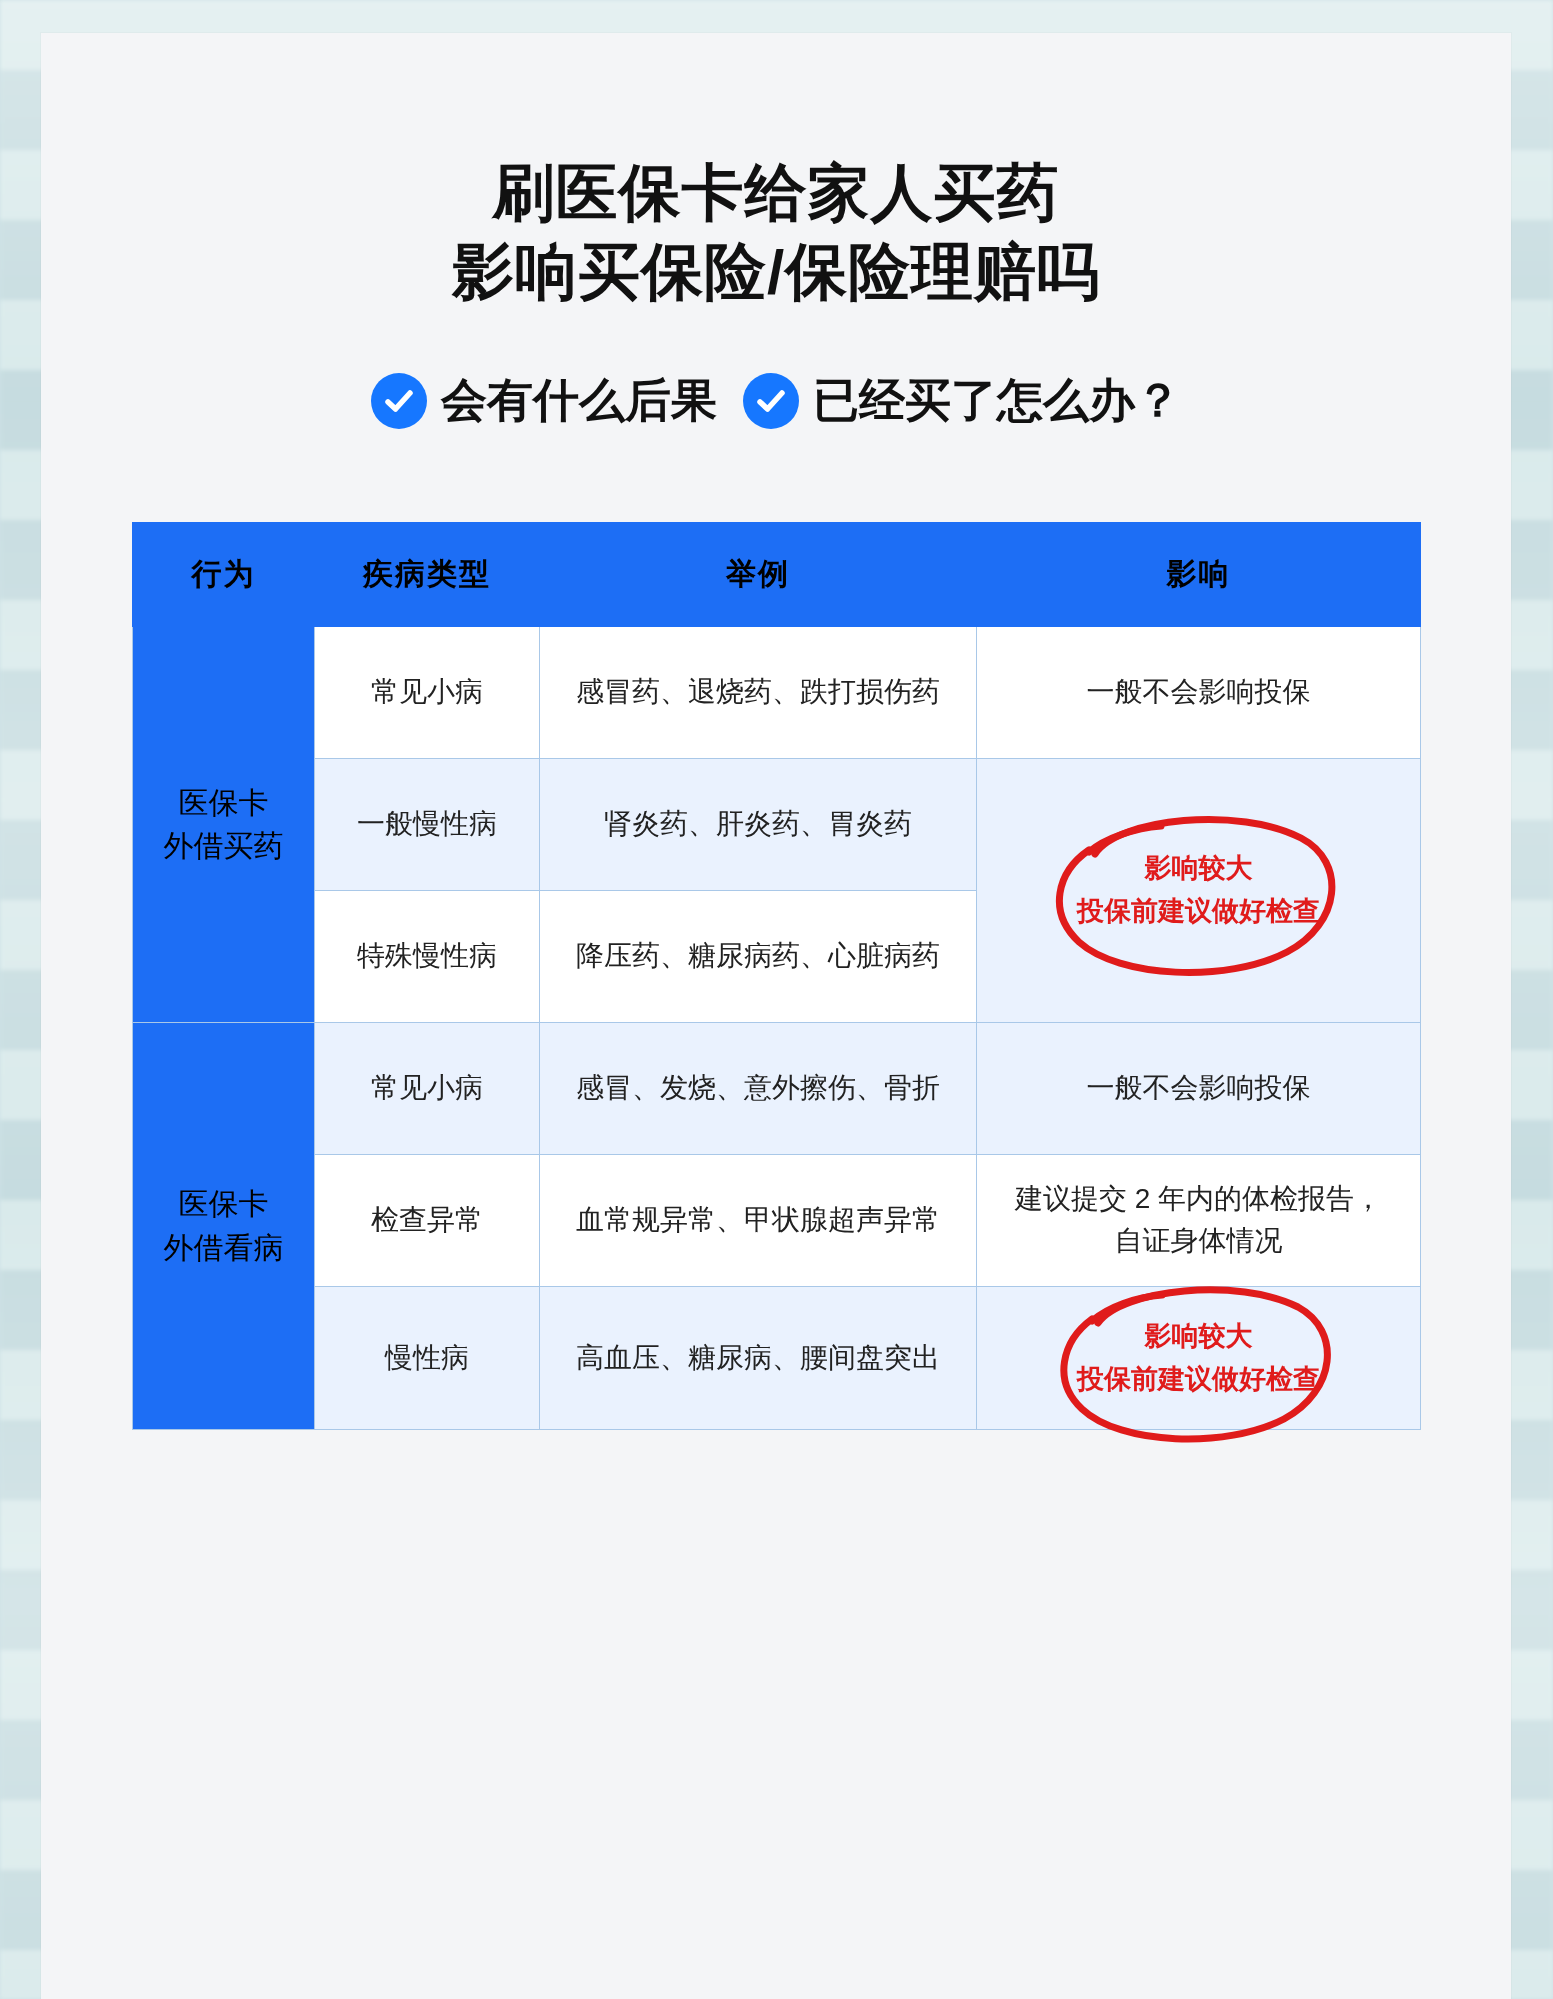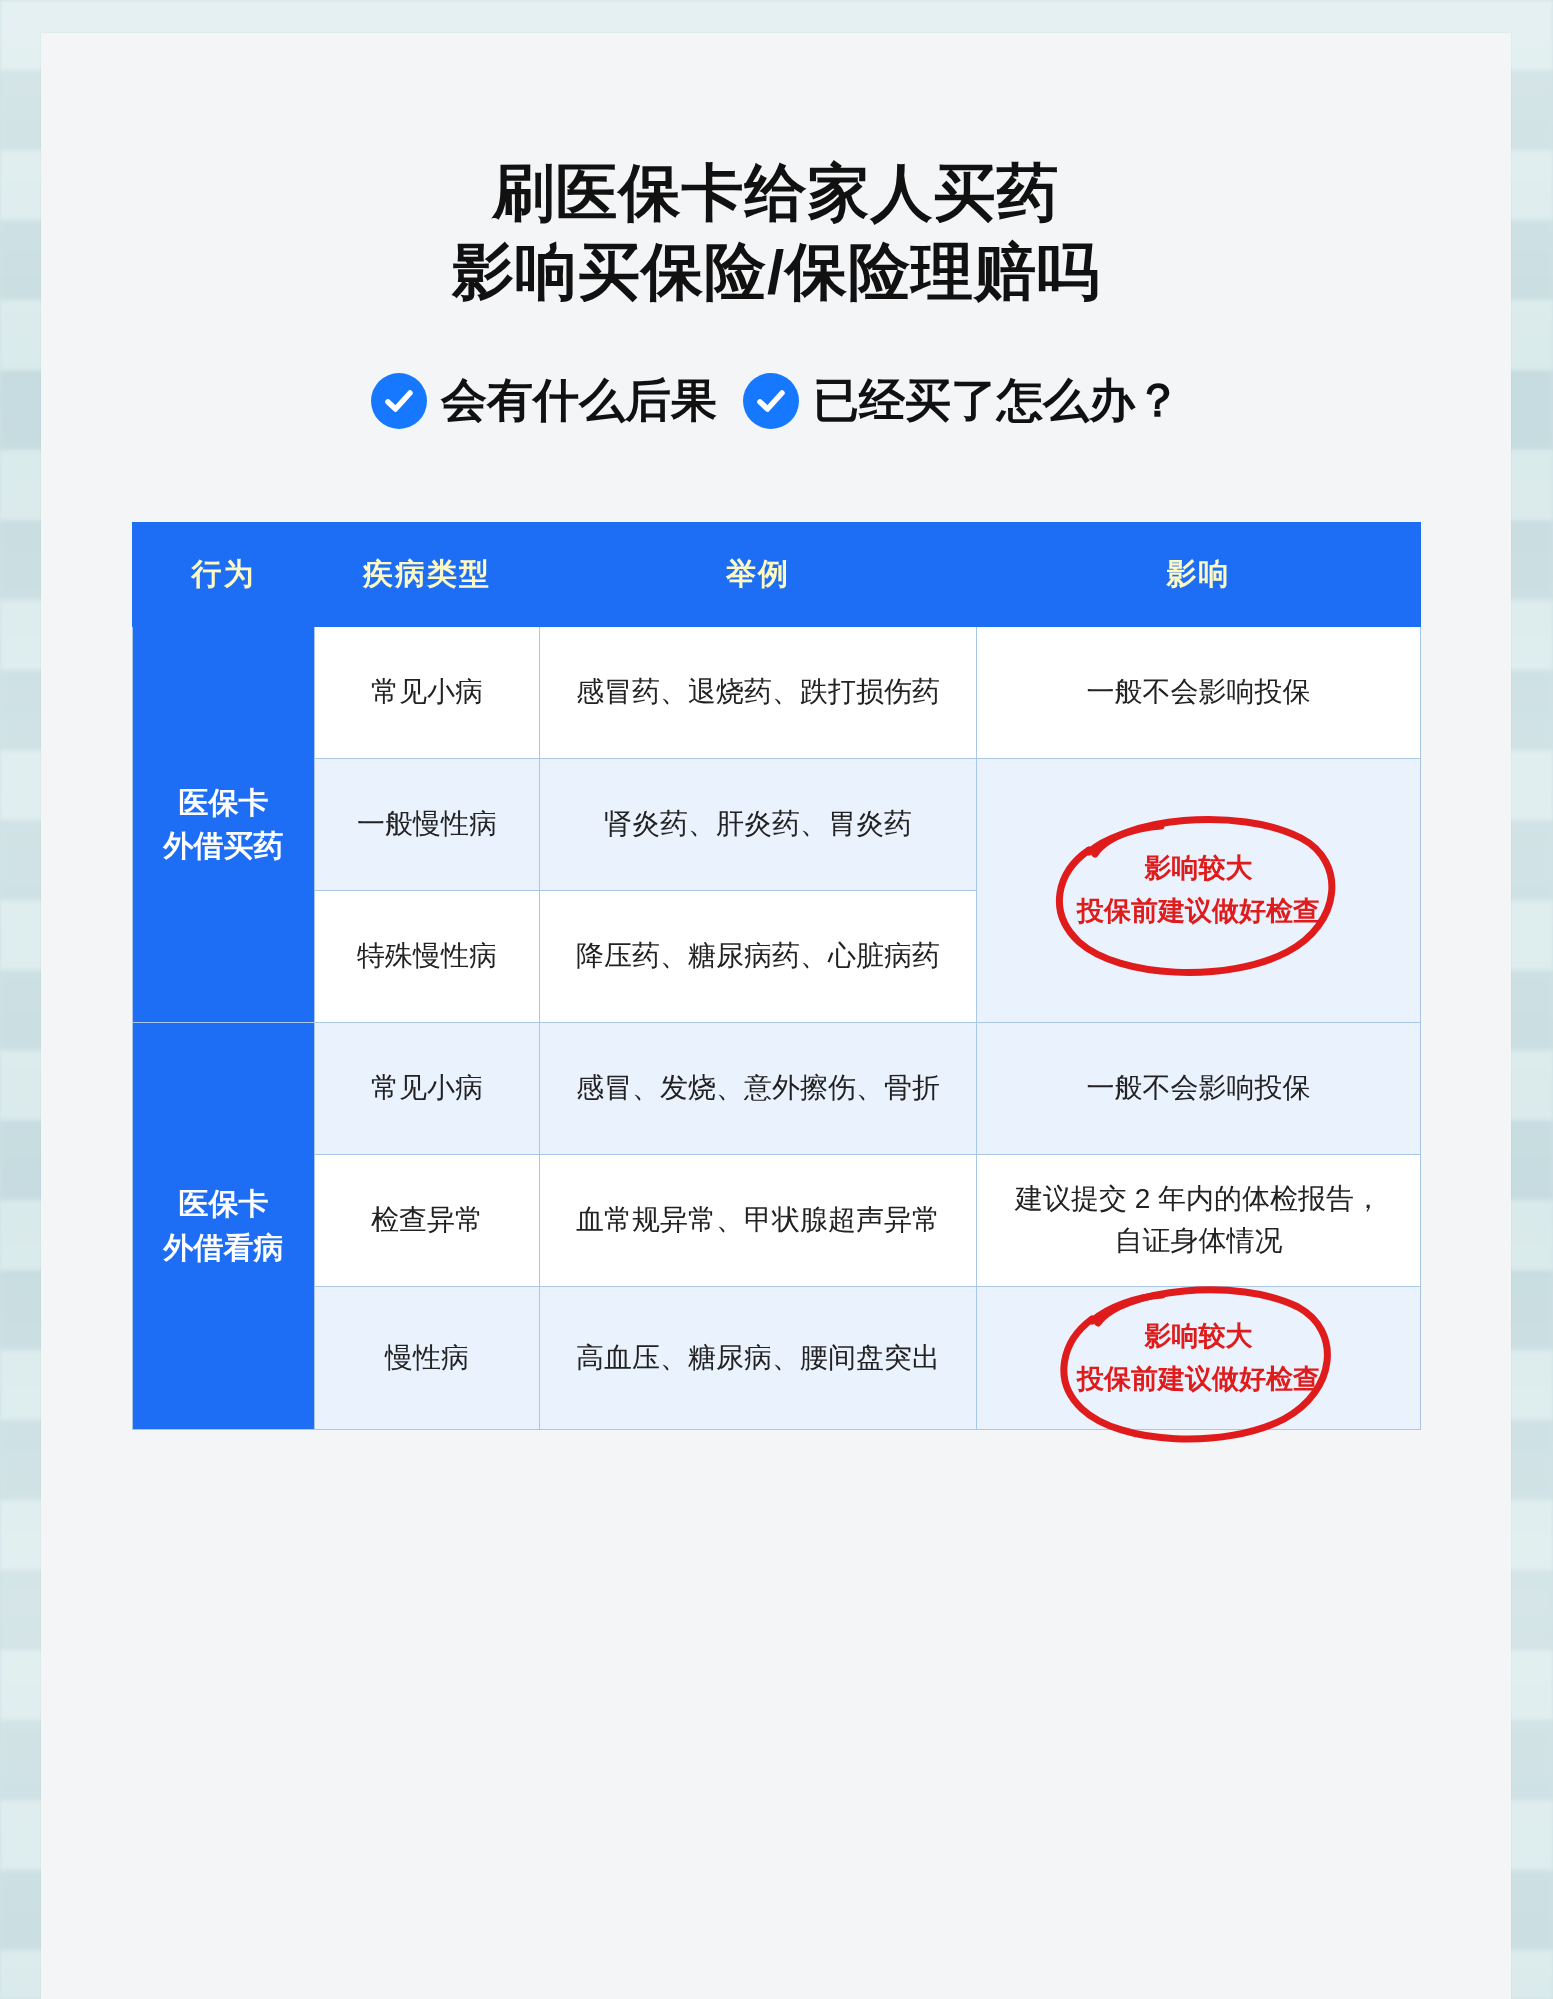--- a/index.html
+++ b/index.html
@@ -86,36 +86,36 @@
     table-layout: fixed;
     background: #fff;
   }
   table.infotable th, table.infotable td {
     border: 1px solid #a9c8e8;
     text-align: center;
     vertical-align: middle;
   }
   table.infotable thead th {
     background: #1d6ef5;
-    color: #fef9c3;
+    color: #000000;
     font-size: 30px;
     font-weight: bold;
     height: 104px;
     border-color: #1d6ef5;
     letter-spacing: 2px;
   }
   col.c1 { width: 182px; }
   col.c2 { width: 225px; }
   col.c3 { width: 437px; }
   col.c4 { width: 444px; }
   .rowgroup-cell {
     background: #1d6ef5;
-    color: #ffffff;
+    color: #000000;
     font-size: 30px;
-    font-weight: bold;
+    font-weight: normal;
     line-height: 1.45;
     border-color: #1d6ef5;
   }
   td.body-cell {
     font-size: 28px;
     color: #222;
     height: 132px;
     line-height: 1.5;
     padding: 10px 14px;
   }

